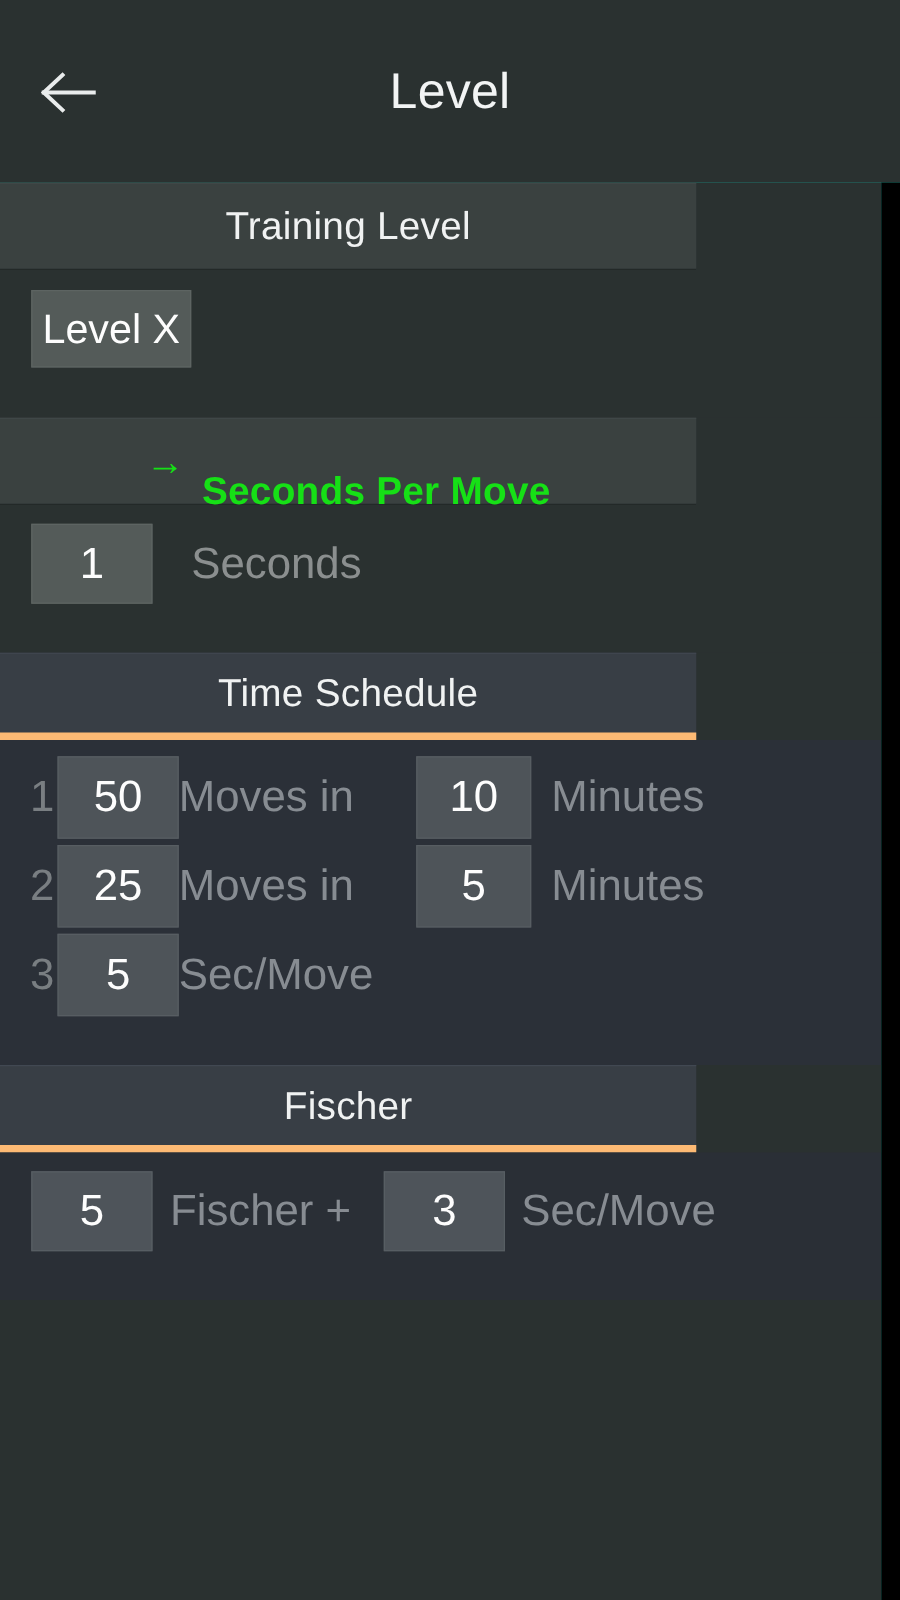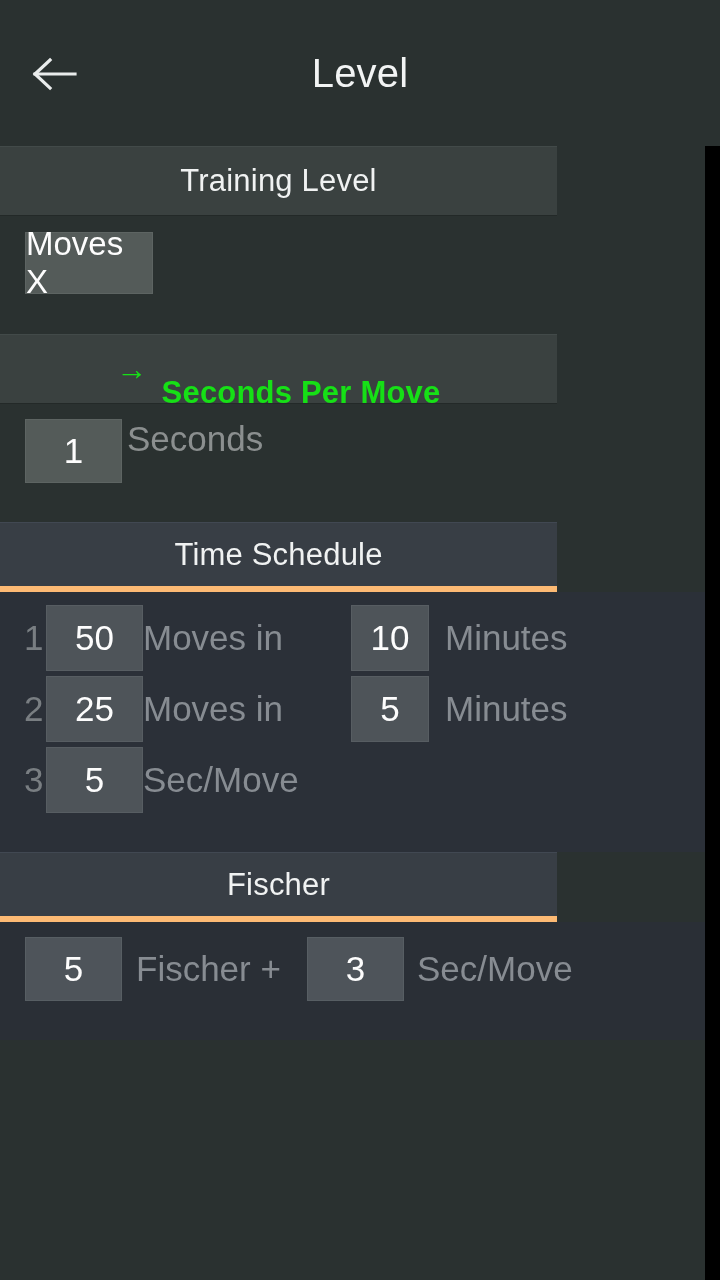--- a/index.html
+++ b/index.html
@@ -172,37 +172,37 @@
   #sec-spm .sec-body { height: 118px; position: relative; }
   #chip-spm {
     position: absolute;
     left: 25px;
     top: 15px;
     width: 97px;
     height: 64px;
   }
   #label-spm {
     position: absolute;
-    left: 127px;
+    left: 153px;
     top: 15px;
     height: 64px;
     display: flex;
-    align-items: flex-start;
+    align-items: center;
   }
 
   
   #sec-schedule .sec-body { height: 260px; position: relative; padding-top: 10px; }
   #sec-schedule .srow {
     display: flex;
     align-items: center;
     height: 71px;
   }
   #sec-schedule .chip { height: 66px; }
   .chip-moves { width: 97px; }
-  .chip-mins  { width: 78px; margin-right: 16px; margin-left: 18px; }
+  .chip-mins  { width: 92px; margin-right: 16px; }
   .w-movesin { width: 190px; }
 
   
   #sec-fischer .sec-body { height: 118px; position: relative; }
   #chip-fi-min {
     position: absolute; left: 25px; top: 15px; width: 97px; height: 64px;
   }
   #label-fi-min {
     position: absolute; left: 136px; top: 15px; height: 64px;
     display: flex; align-items: center;
@@ -234,21 +234,21 @@
     <div class="appbar-title">Level</div>
   </div>
 
   <div class="scrollarea">
 
     <div class="section" id="sec-training">
       <div class="sec-header">
         <span class="sec-title">Training Level</span>
       </div>
       <div class="sec-body body-green">
-        <div class="chip" id="chip-level-x">Moves X</div>
+        <div class="chip" id="chip-level-x">Level X</div>
       </div>
     </div>
 
     <div class="section" id="sec-spm">
       <div class="sec-header">
         <span class="arrow-glyph">→</span>
         <span class="sec-title active">Seconds Per Move</span>
       </div>
       <div class="sec-body body-green">
         <div class="chip" id="chip-spm">1</div>

